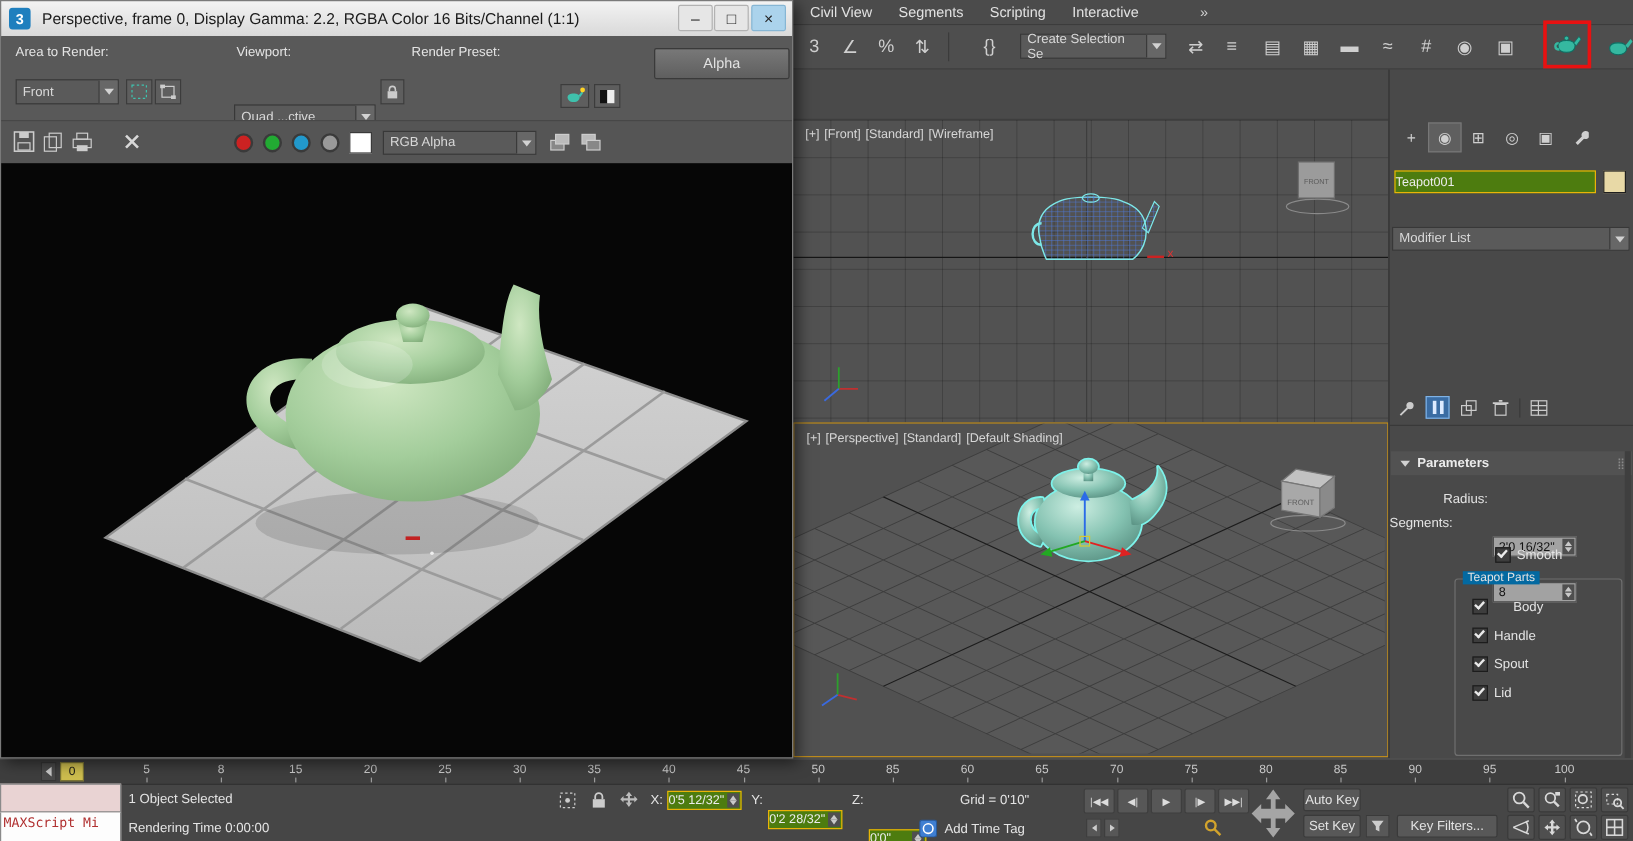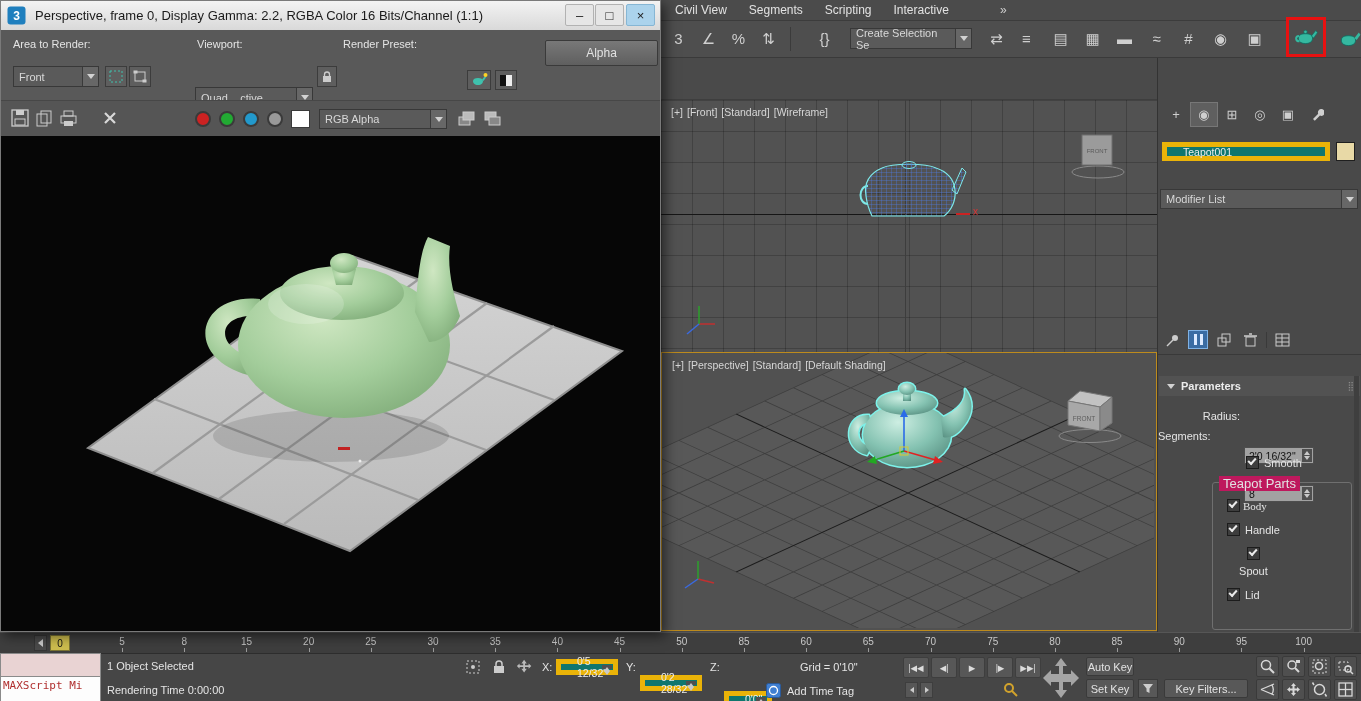--- a/index.html
+++ b/index.html
@@ -7,22 +7,22 @@
         font-family:"Liberation Sans",sans-serif;-webkit-font-smoothing:antialiased;}
   .abs{position:absolute;}
   
   .combo{background:#5a5a5a;border:1px solid #383838;color:#d8d8d8;font-size:11px;
          display:flex;align-items:center;padding:0 20px 0 5px;position:relative;box-sizing:border-box;}
   .combo .arrowbox{position:absolute;right:0;top:0;bottom:0;width:15px;background:#676767;
          border-left:1px solid #3a3a3a;display:flex;align-items:center;justify-content:center;}
   .tri-down{width:0;height:0;border-left:4px solid transparent;border-right:4px solid transparent;
          border-top:5px solid #d2d2d2;}
   .tri-down.dark{border-top-color:#333;}
-  .sfield{background:#0f766e;border:5px solid #eab308;color:#ececec;font-size:10.5px;
-         display:flex;align-items:center;padding:0 13px 0 16px;position:relative;box-sizing:border-box;}
+  .sfield{background:#4d7c0f;border:1px solid #eab308;color:#ececec;font-size:10.5px;
+         display:flex;align-items:center;padding:0 13px 0 0;position:relative;box-sizing:border-box;}
   .pfield{background:#a2a2a2;border:1px solid #4e4e4e;color:#141414;font-size:10.5px;
          display:flex;align-items:center;padding:0 13px 0 4px;position:relative;box-sizing:border-box;}
   .spin{position:absolute;right:1px;top:1px;bottom:1px;width:10px;background:#4f4f4f;
         display:flex;flex-direction:column;align-items:center;justify-content:space-between;padding:2px 0;}
   .spin::before{content:"";border-left:3.5px solid transparent;border-right:3.5px solid transparent;
         border-bottom:4px solid #c9c9c9;}
   .spin::after{content:"";border-left:3.5px solid transparent;border-right:3.5px solid transparent;
         border-top:4px solid #c9c9c9;}
   .cb{width:11px;height:11px;background:#3d3d3d;border:1px solid #1c1c1c;position:relative;
       display:inline-block;flex:none;}
@@ -330,34 +330,34 @@
     <div class="abs pfield" style="left:86px;top:371px;width:70px;height:17px;">
       <span>8</span>
       <span class="spin"></span>
     </div>
     <div class="abs" style="left:88px;top:398px;display:flex;align-items:center;gap:5px;">
       <span class="cb checked"></span>
       <span class="lab">Smooth</span>
     </div>
 
     <div class="abs" style="left:54px;top:424px;width:140px;height:148px;border:1px solid #6f6f6f;border-radius:3px;box-sizing:border-box;">
-      <span style="position:absolute;left:6px;top:-7px;background:#be185d;padding:0 4px;font-size:13px;color:#e2e2e2;">Teapot Parts</span>
+      <span style="position:absolute;left:6px;top:-7px;background:#0369a1;padding:0 4px;font-size:10px;color:#e2e2e2;">Teapot Parts</span>
       <div style="position:absolute;left:14px;top:16px;display:flex;flex-direction:column;gap:11px;">
 
-          <span style="display:flex;align-items:center;gap:3px;font-family:Liberation Serif, serif;">
+          <span style="display:flex;align-items:center;gap:21px;">
             <span class="cb checked"></span>
             <span class="lab">Body</span>
           </span>
 
           <span style="display:flex;align-items:center;gap:5px;">
             <span class="cb checked"></span>
             <span class="lab">Handle</span>
           </span>
 
-          <span style="display:flex;align-items:center;gap:5px;flex-direction:column;">
+          <span style="display:flex;align-items:center;gap:5px;">
             <span class="cb checked"></span>
             <span class="lab">Spout</span>
           </span>
 
           <span style="display:flex;align-items:center;gap:5px;">
             <span class="cb checked"></span>
             <span class="lab">Lid</span>
           </span>
         </div>
     </div>

